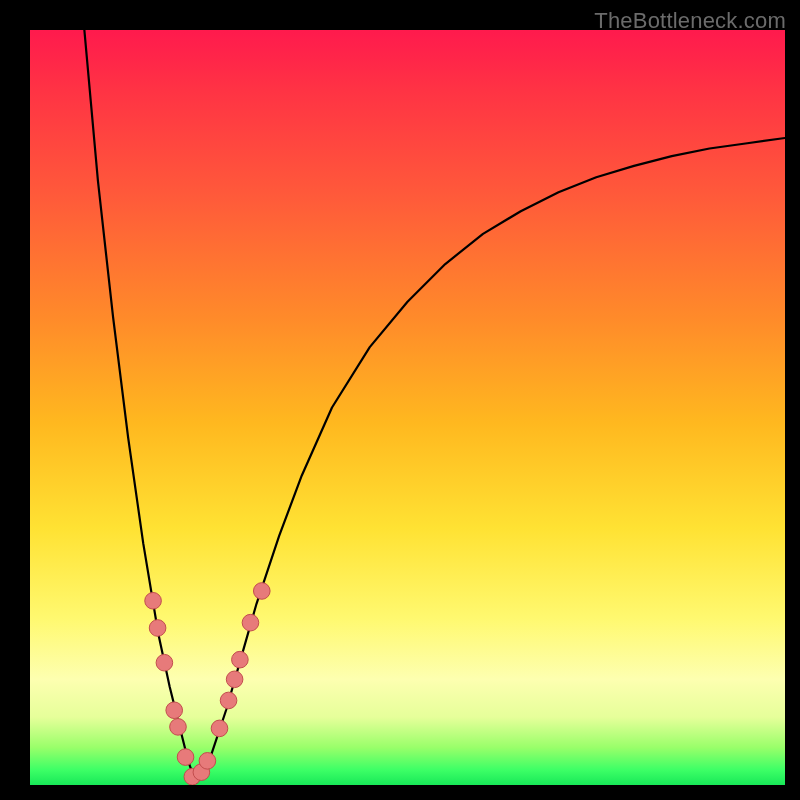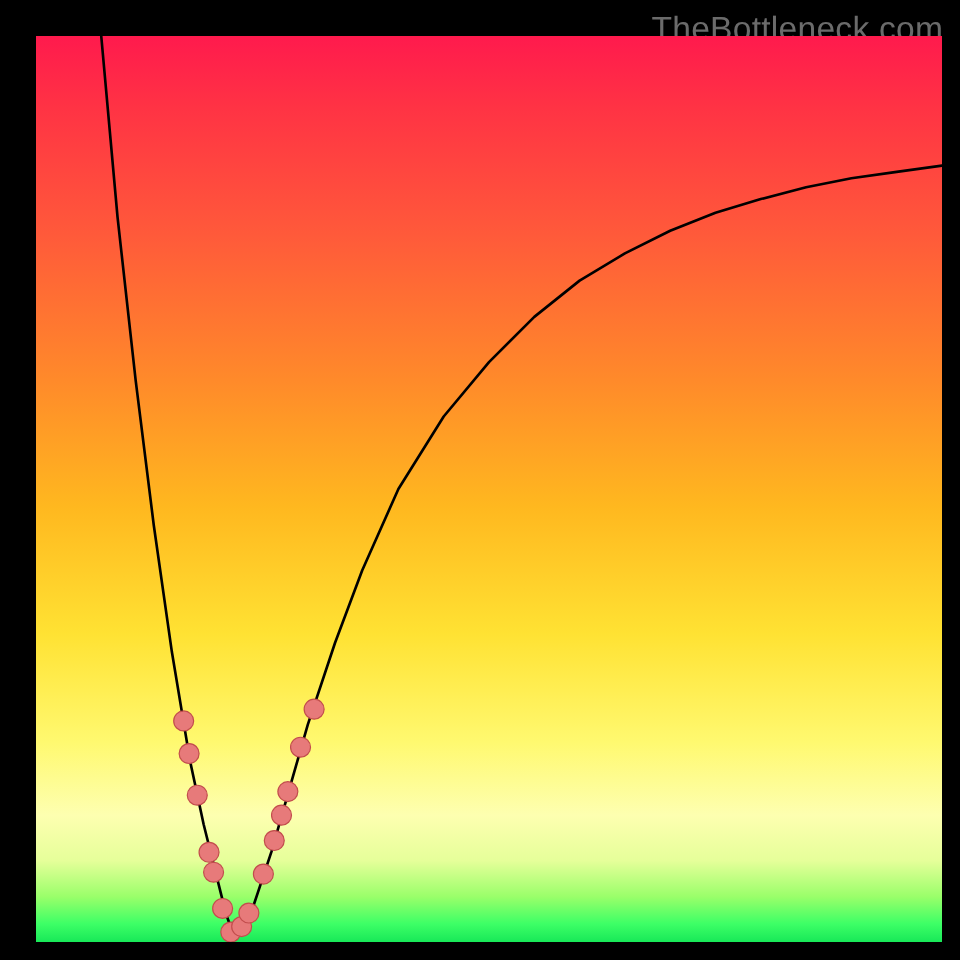--- a/index.html
+++ b/index.html
@@ -38,21 +38,21 @@
       #9aff6a 95%,
       #3dff66 98%,
       #18e858 100%
     );
   }
   .watermark {
     position: absolute;
     top: 8px;
     right: 14px;
     color: #6b6b6b;
-    font-size: 28px;
+    font-size: 22px;
     letter-spacing: 0.2px;
     user-select: none;
   }
   svg.curve {
     position: absolute;
     left: 0;
     top: 0;
   }
 </style>
 </head>

